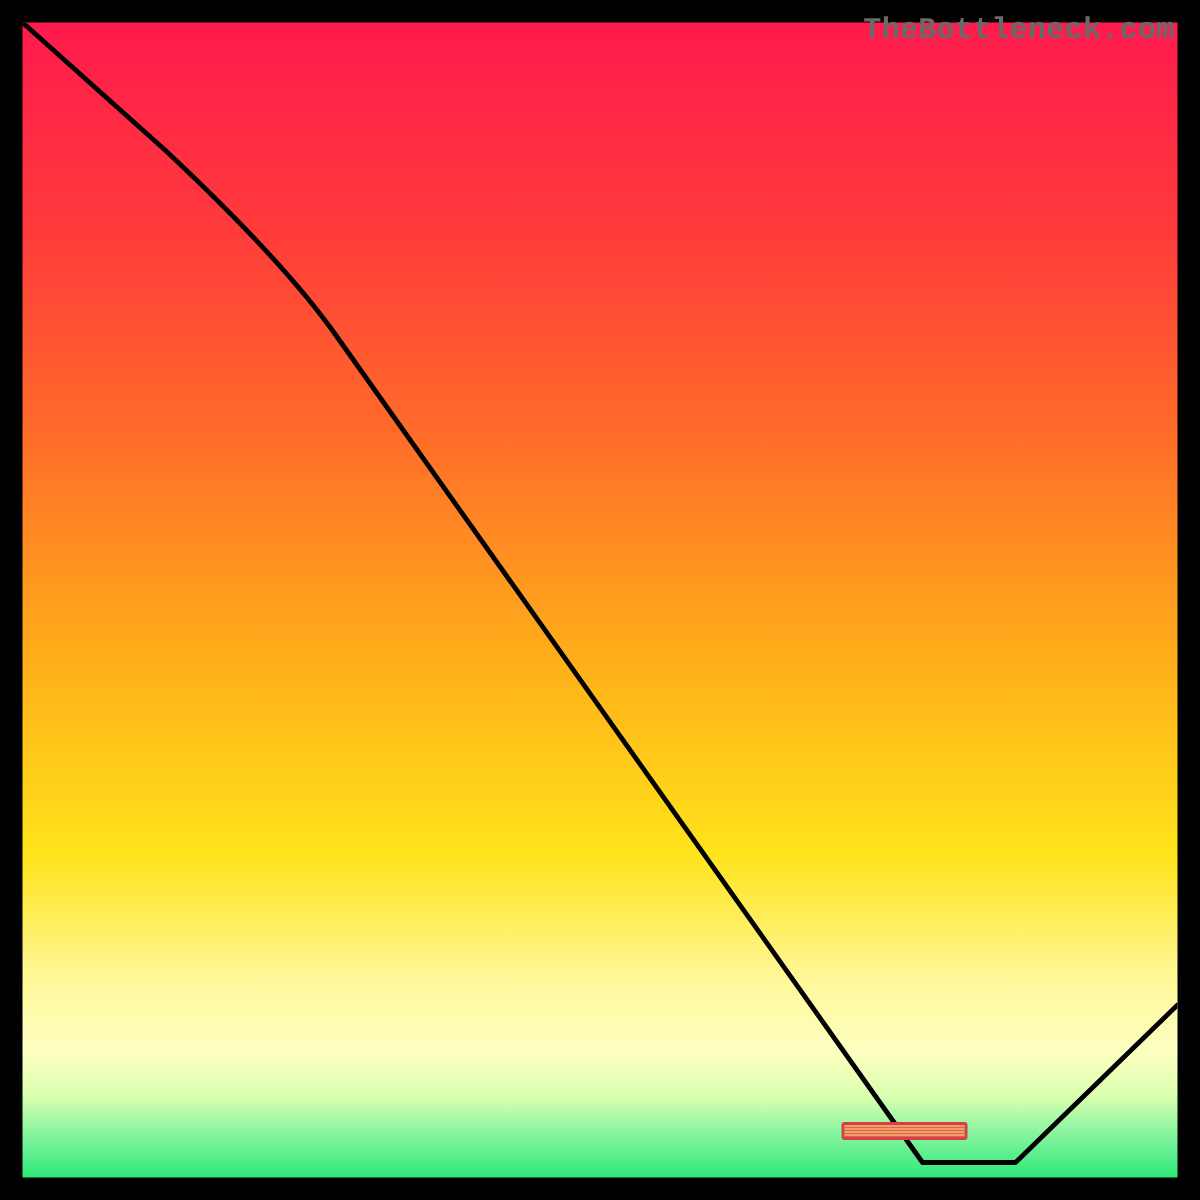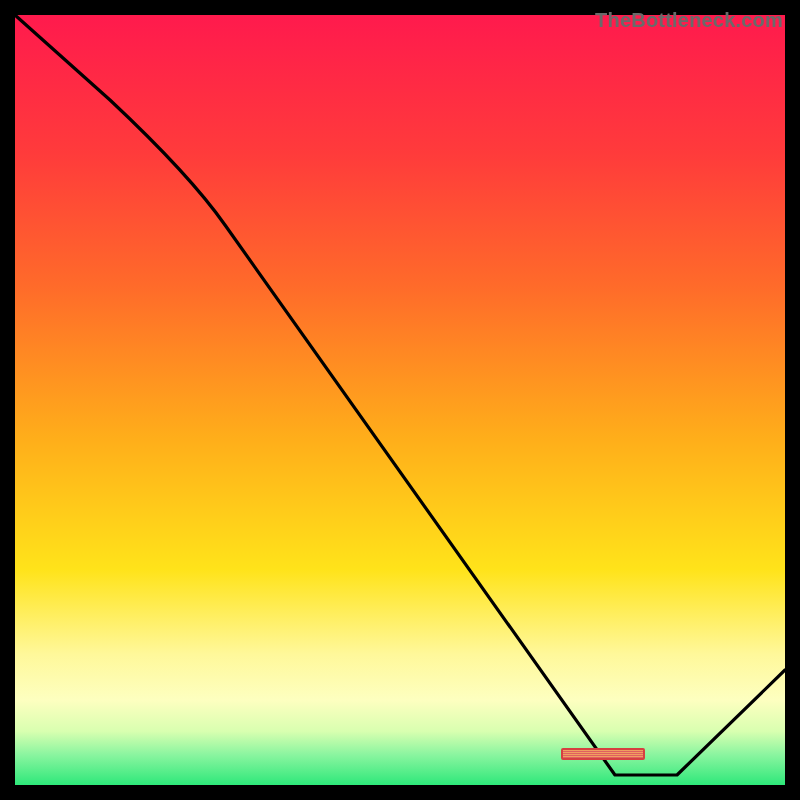--- a/index.html
+++ b/index.html
@@ -11,20 +11,21 @@
     overflow: hidden;
     font-family: Arial, Helvetica, sans-serif;
   }
   .frame {
     position: absolute;
     left: 15px;
     top: 15px;
     width: 770px;
     height: 770px;
     background: #000;
+    font-family: Liberation Mono, monospace;
   }
   .plot {
     position: absolute;
     left: 0;
     top: 0;
     width: 770px;
     height: 770px;
     background: linear-gradient(
       to bottom,
       #ff1a4d 0%,

